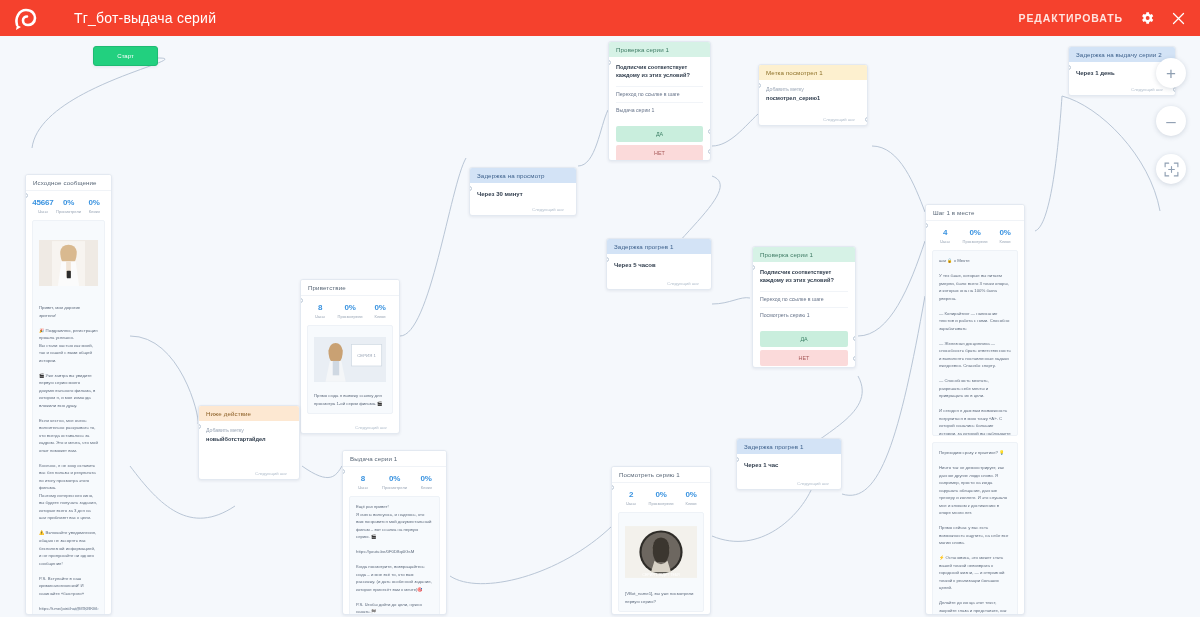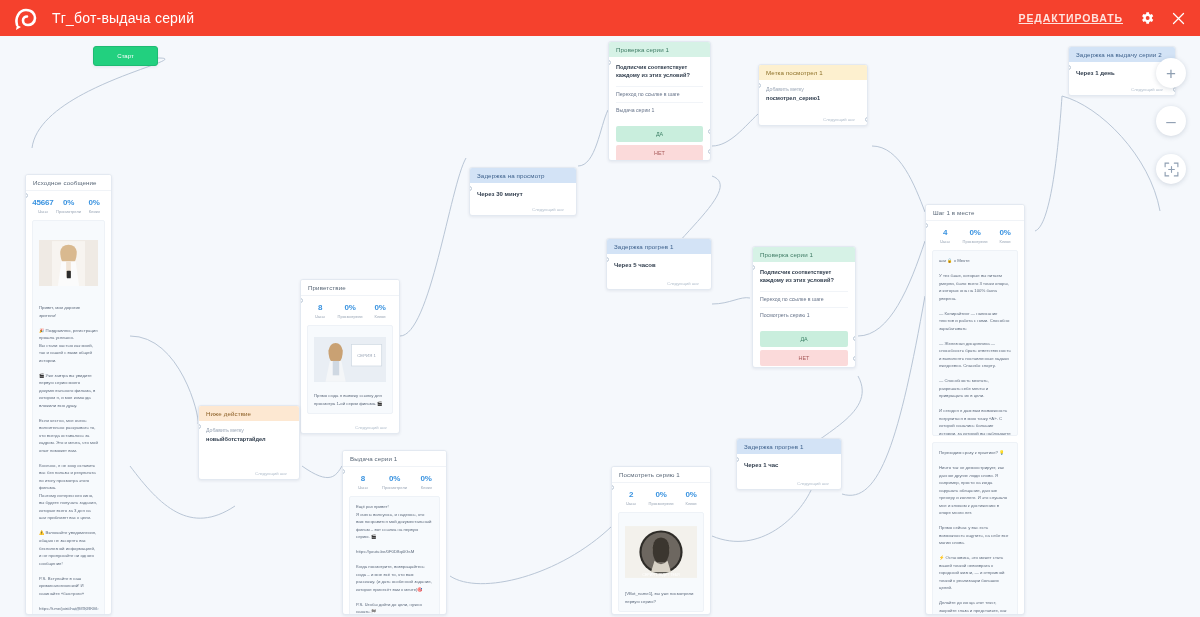--- a/index.html
+++ b/index.html
@@ -10,20 +10,21 @@
     position: relative;
   }
 
   
   .header {
     position: absolute; left: 0; top: 0;
     width: 1200px; height: 36px;
     background: #f5412d;
     display: flex; align-items: center;
     z-index: 100;
+    gap: 22px;
   }
   .logo {
     width: 34px; height: 34px;
     margin-left: 8px;
     display: flex; align-items: center; justify-content: center;
     flex: 0 0 auto;
   }
   .hdr-title {
     color: #ffffff;
     font-size: 14px;
@@ -35,21 +36,20 @@
     margin-left: auto;
     display: flex; align-items: center; gap: 16px;
     padding-right: 14px;
   }
   .hdr-edit {
     color: #ffe3df;
     font-size: 10.5px;
     letter-spacing: .9px;
     font-weight: bold;
     cursor: pointer;
-    text-decoration: underline;
   }
   .hdr-icon { cursor: pointer; display: flex; align-items: center; }
 
   
   .canvas {
     position: absolute; left: 0; top: 36px;
     width: 1200px; height: 581px;
     background: #f5f8fc;
     overflow: hidden;
   }

